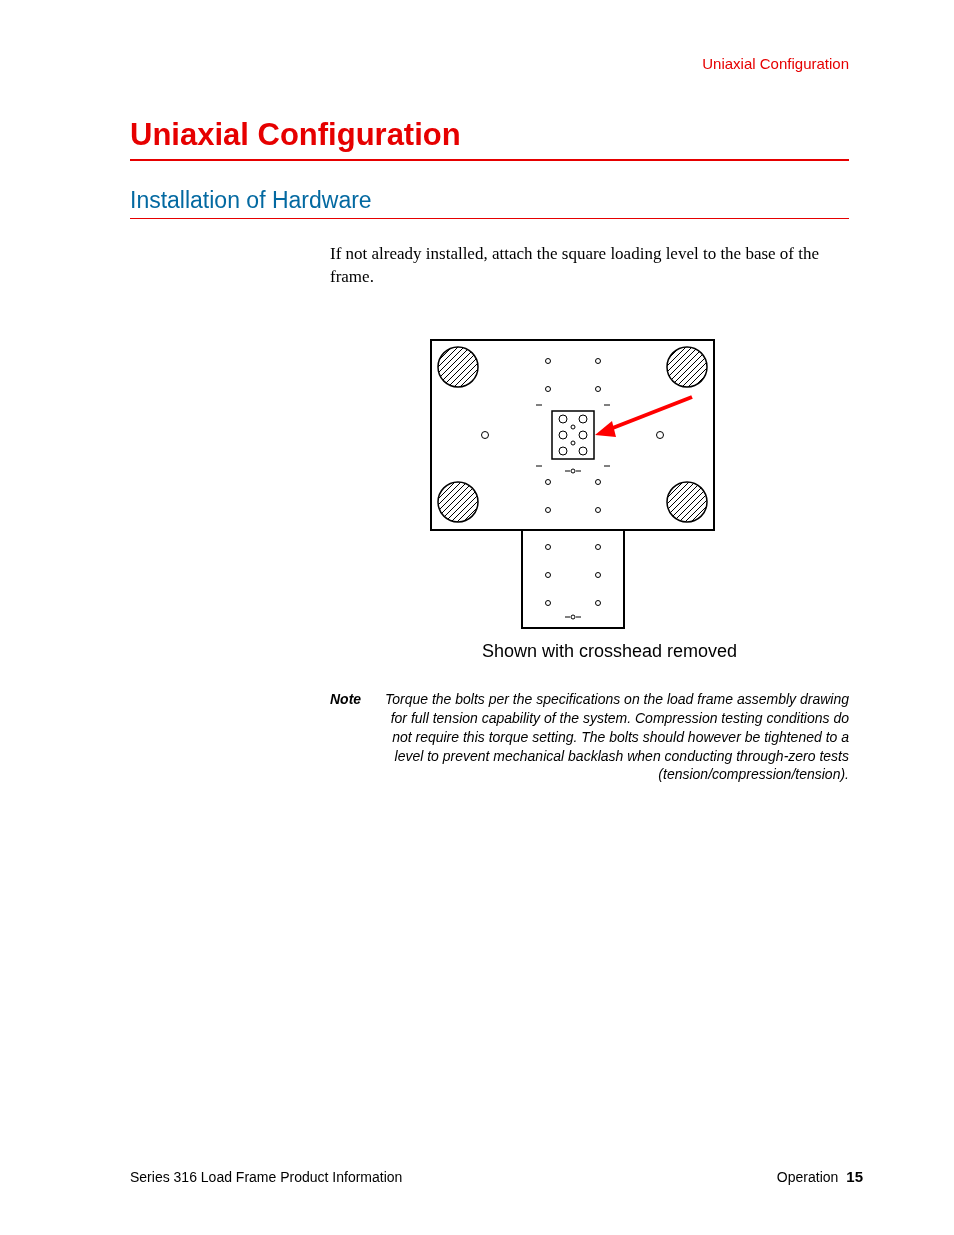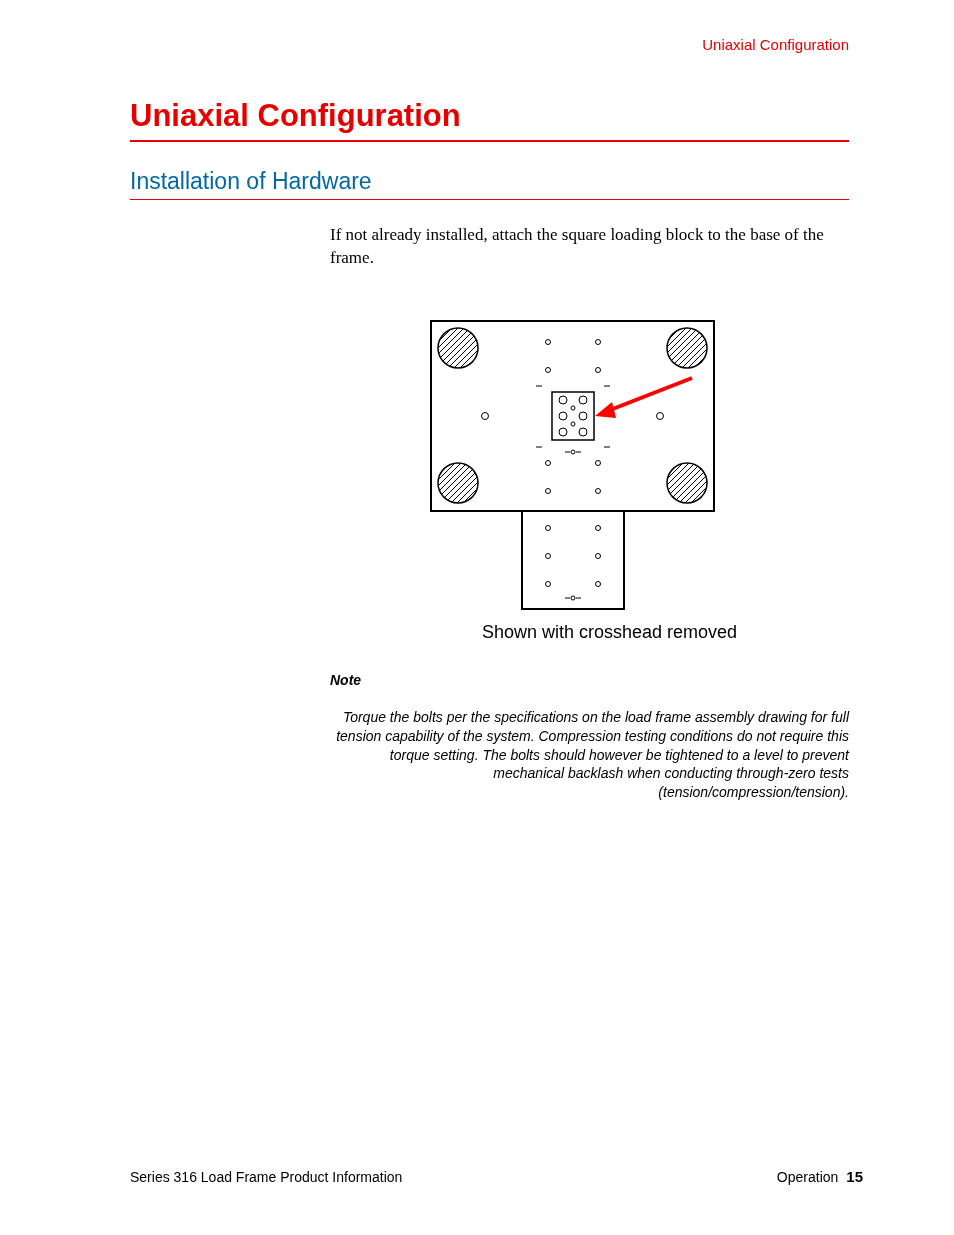--- a/index.html
+++ b/index.html
@@ -7,21 +7,21 @@
     padding: 0;
     width: 954px;
     height: 1235px;
     font-family: Arial, Helvetica, sans-serif;
     background: #fff;
     color: #000;
     position: relative;
   }
   .page {
     box-sizing: border-box;
-    padding: 36px 105px 40px 130px;
+    padding: 55px 105px 40px 130px;
     height: 100%;
     position: relative;
   }
   .running-head {
     text-align: right;
     font-size: 15px;
     color: #e60000;
     margin-bottom: 45px;
   }
   h1.chapter {
@@ -64,21 +64,20 @@
     font-size: 18px;
     margin-left: 240px;
     margin-bottom: 28px;
   }
   .note-block {
     margin-left: 200px;
     display: flex;
     gap: 18px;
     font-size: 14px;
     line-height: 1.35;
-    flex-direction: column;
   }
   .note-label {
     font-style: italic;
     font-weight: bold;
     flex: 0 0 auto;
   }
   .note-body {
     font-style: italic;
     text-align: right;
   }
@@ -110,21 +109,21 @@
 <div class="page">
 
   <div class="running-head">Uniaxial Configuration</div>
 
   <h1 class="chapter">Uniaxial Configuration</h1>
   <hr class="chapter-rule">
 
   <h2 class="section">Installation of Hardware</h2>
   <hr class="section-rule">
 
-  <p class="body-text body-indent">If not already installed, attach the square loading block to the base of the frame.</p>
+  <p class="body-text body-indent">If not already installed, attach the square loading level to the base of the frame.</p>
 
   <div class="figure-wrap">
     <svg width="285" height="290" viewBox="0 0 285 290">
       <defs>
         <pattern id="hatch" patternUnits="userSpaceOnUse" width="6" height="6">
           <path d="M-2,2 l4,-4 M0,6 l6,-6 M4,8 l4,-4" stroke="#000" stroke-width="1"></path>
         </pattern>
       </defs>
 
       <rect x="1" y="1" width="283" height="190" fill="none" stroke="#000" stroke-width="2"></rect>

